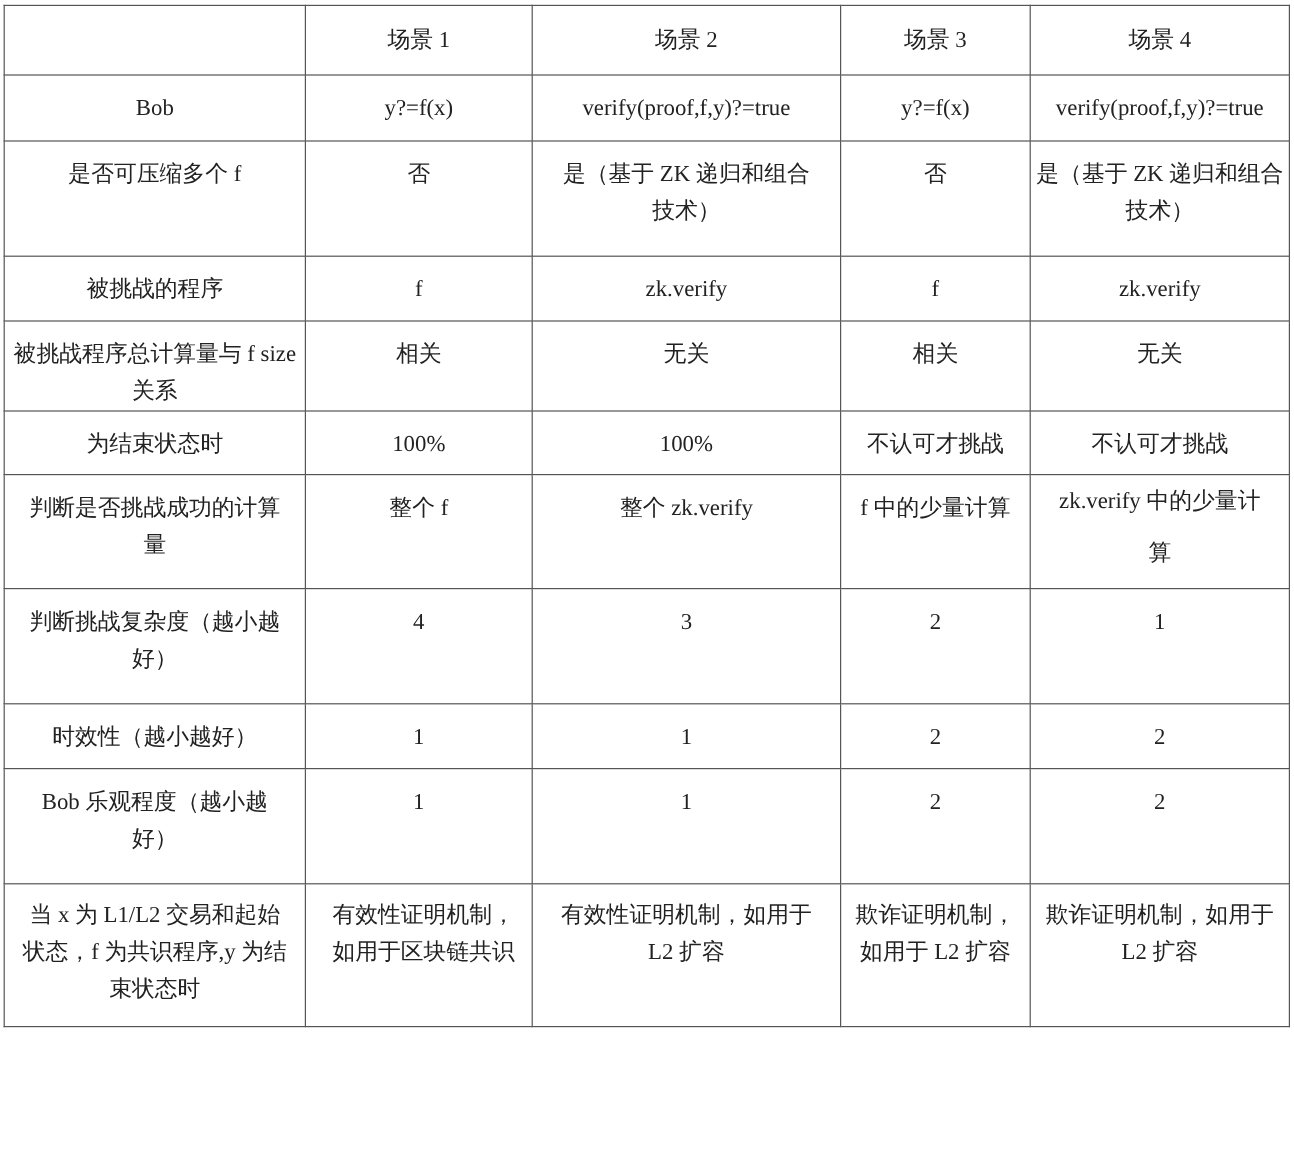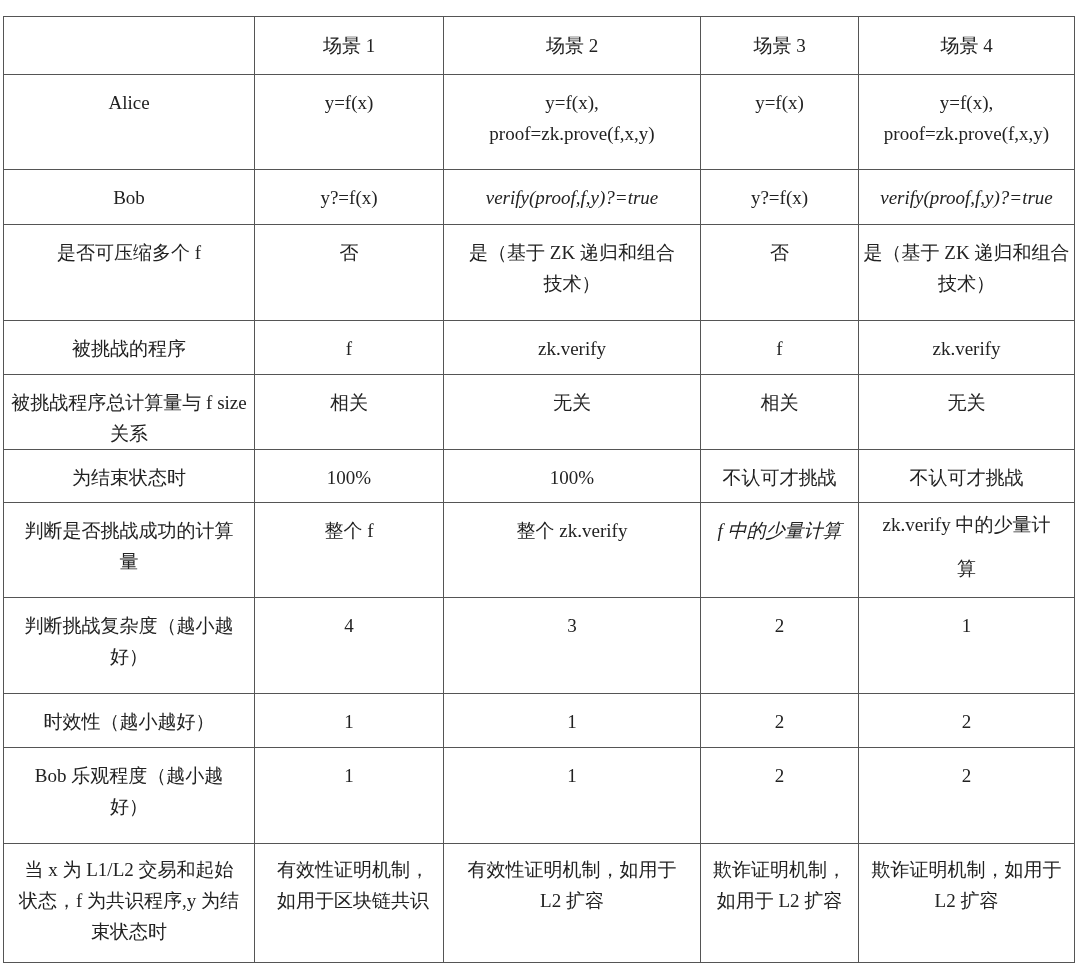--- a/index.html
+++ b/index.html
@@ -1,52 +1,43 @@
 <!DOCTYPE html>
 <html><head>
 <meta charset="utf-8">
 <style>
   html, body { margin: 0; padding: 0; background: #ffffff; }
   body { width: 1078px; height: 979px; position: relative; overflow: hidden;
          font-family: "Liberation Serif", "DejaVu Serif", serif; color: #222; }
-  table { position: absolute; left: 3px; top: 16px; border-collapse: collapse; table-layout: fixed;
+  table { position: absolute; left: 3px; top: 4px; border-collapse: collapse; table-layout: fixed;
           width: 1071px; }
   td { border: 1.5px solid #555; vertical-align: top; text-align: center;
        font-size: 19px; line-height: 31px; padding: 12px 3px 0 3px; overflow: hidden;
        box-sizing: border-box; }
   td.hdr { vertical-align: middle; padding-top: 0; }
-  .nowrap { white-space: nowrap; font-style: italic; }
+  .nowrap { white-space: nowrap; }
 </style>
 </head>
 <body>
 
 <table>
   <colgroup>
     <col style="width:251px">
       <col style="width:189px">
       <col style="width:257px">
       <col style="width:158px">
       <col style="width:216px">
   </colgroup>
   <tbody>
       <tr style="height:58px">
     <td class="hdr"></td>
     <td class="hdr">场景 1</td>
     <td class="hdr">场景 2</td>
     <td class="hdr">场景 3</td>
     <td class="hdr">场景 4</td>
-  </tr>
-  <tr style="height:95px">
-    <td>Alice</td>
-    <td>y=f(x)</td>
-    <td style="white-space:pre-line;padding-top:12px">y=f(x),
-proof=zk.prove(f,x,y)</td>
-    <td>y=f(x)</td>
-    <td style="white-space:pre-line">y=f(x),
-proof=zk.prove(f,x,y)</td>
   </tr>
   <tr style="height:55px">
     <td>Bob</td>
     <td>y?=f(x)</td>
     <td class="nowrap">verify(proof,f,y)?=true</td>
     <td>y?=f(x)</td>
     <td class="nowrap" style="padding-left:0;padding-right:0">verify(proof,f,y)?=true</td>
   </tr>
   <tr style="height:96px">
     <td>是否可压缩多个 f</td>

